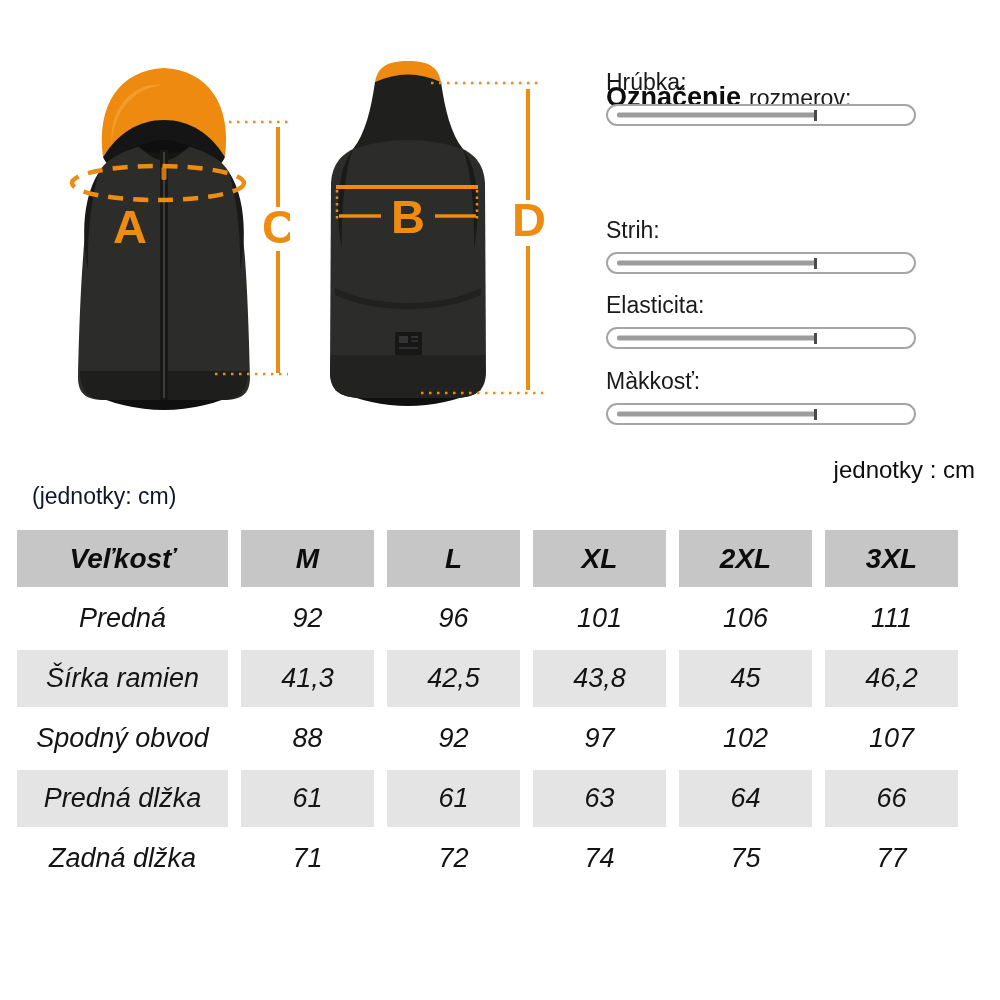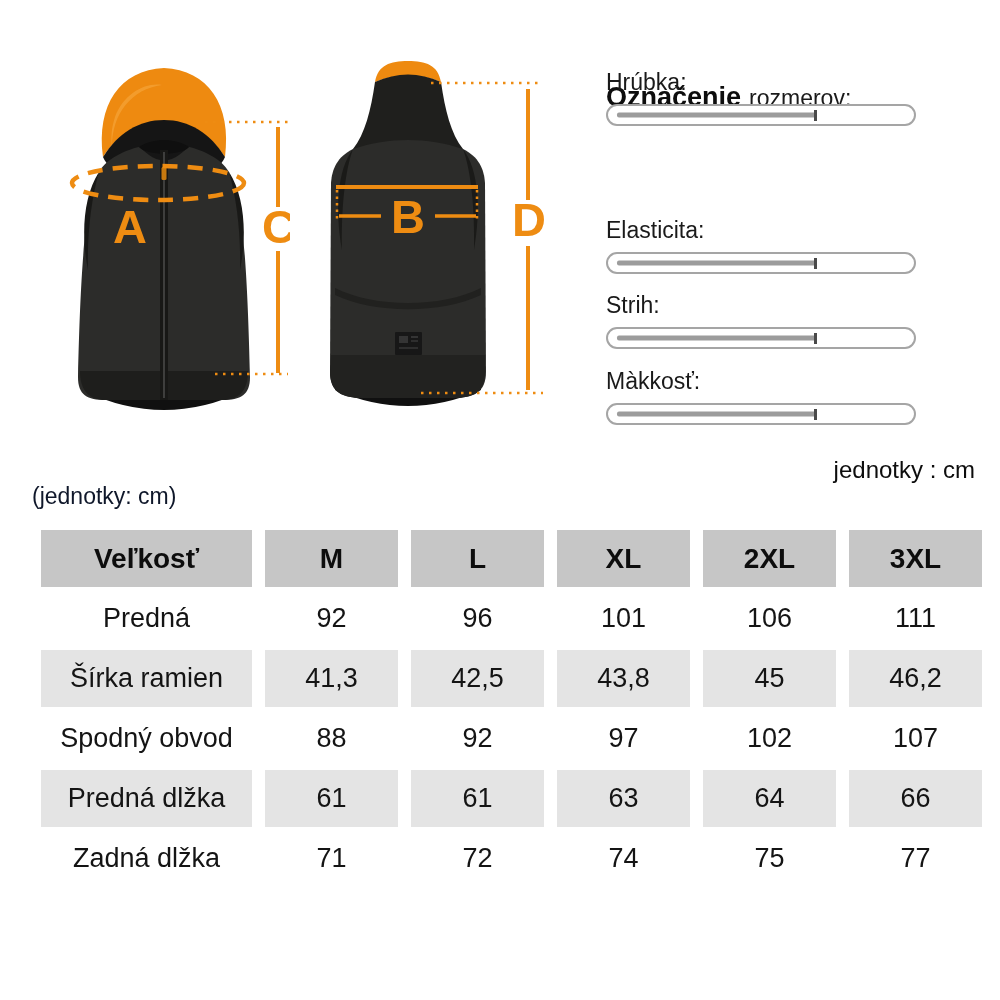--- a/index.html
+++ b/index.html
@@ -29,22 +29,22 @@
   .rating-fill { position:absolute; left:9px; top:50%; transform:translateY(-50%);
                  height:5px; background:#9c9c9c; border-radius:2px; }
   .rating-fill::after { content:""; position:absolute; right:-1px; top:50%;
                  transform:translateY(-50%); width:3px; height:11px; background:#4a4a4a; }
 
   
   .size-title   { position:absolute; left:30px; top:435px; font-size:40px; font-weight:700; color:#0d0d0d; }
   .size-sub     { position:absolute; left:32px; top:483px; font-size:23px; color:#0f172a; }
   .units-note   { position:absolute; right:25px; top:456px; font-size:24px; color:#0d0d0d; }
 
-  table.size-table { position:absolute; left:28px; top:527px;
-                     border-collapse:separate; border-spacing:13px 3px; table-layout:fixed; }
+  table.size-table { position:absolute; left:4px; top:527px;
+                     border-collapse:separate; border-spacing:13px 3px; table-layout:fixed;font-style:italic; }
   .size-table th { background:#C6C6C6; font-weight:700; font-size:28px; height:57px;
                    text-align:center; vertical-align:middle; color:#0d0d0d; }
   .size-table td { font-size:27px; height:57px; text-align:center; vertical-align:middle;
                    color:#141414; font-weight:400; }
   .size-table tr.alt td { background:#E4E4E4; }
 </style>
 </head>
 <body>
 
 <div class="canvas">
@@ -118,27 +118,27 @@
     <line x1="213" y1="196" x2="213" y2="340" stroke="#EE8C12" stroke-width="4"></line>
     <line x1="106" y1="343" x2="228" y2="343" stroke="#EE8C12" stroke-width="2.5" stroke-dasharray="2.5 5.5"></line>
   </svg>
 
   <div class="spec-panel">
     <div class="spec-heading">
       <span class="hb">Označenie</span><span class="hr">rozmerov:</span>
     </div>
 
     <div class="rating-row">
+      <div class="rating-label">Strih:</div>
+      <div class="rating-bar">
+          <div class="rating-fill" style="width: 65%;"></div>
+        </div>
+    </div>
+    <div class="rating-row">
       <div class="rating-label">Elasticita:</div>
-      <div class="rating-bar">
-          <div class="rating-fill" style="width: 65%;"></div>
-        </div>
-    </div>
-    <div class="rating-row">
-      <div class="rating-label">Strih:</div>
       <div class="rating-bar">
           <div class="rating-fill" style="width: 65%;"></div>
         </div>
     </div>
     <div class="rating-row">
       <div class="rating-label">Màkkosť:</div>
       <div class="rating-bar">
           <div class="rating-fill" style="width: 65%;"></div>
         </div>
     </div>

